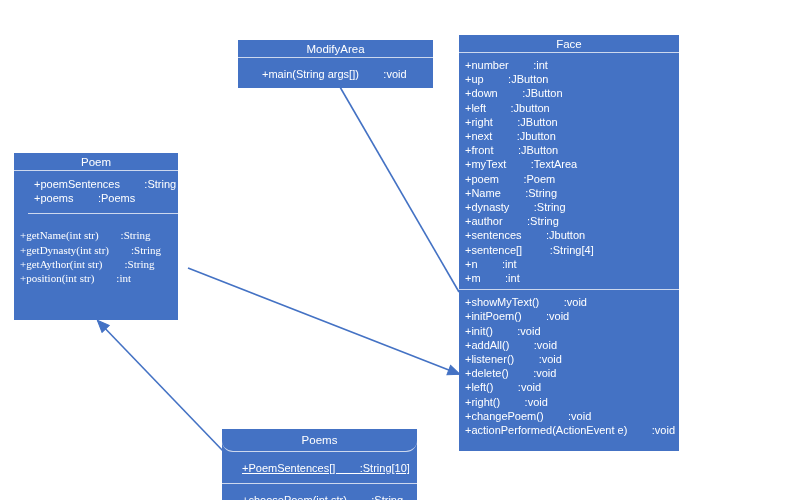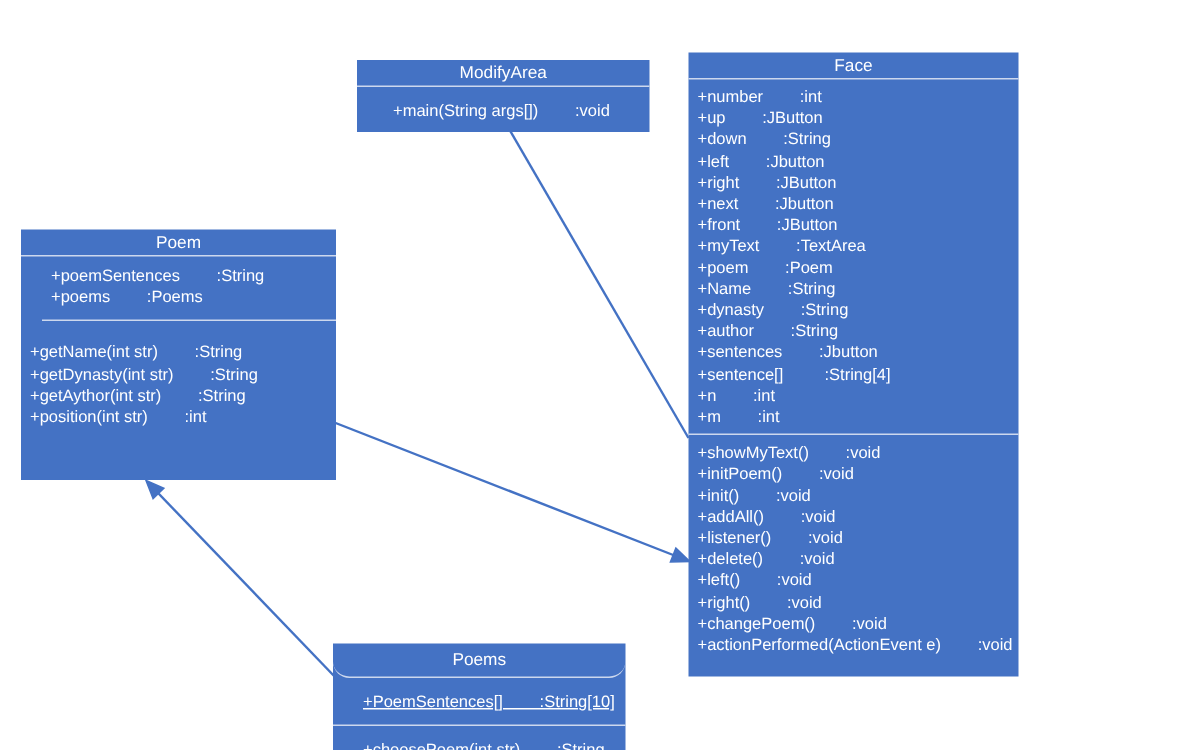--- a/index.html
+++ b/index.html
@@ -79,21 +79,21 @@
     <div class="uml-compartment last" style="padding-top:9px;">
       <div class="uml-row" style="padding-left:24px;">+main(String args[])        :void</div>
     </div>
   </div>
 
   <div class="uml-class" style="left:459px; top:35px; width:220px; height:416px;">
     <div class="uml-title">Face</div>
     <div class="uml-compartment" style="padding-top:5px; padding-bottom:4px;">
       <div class="uml-row">+number        :int</div>
       <div class="uml-row">+up        :JButton</div>
-      <div class="uml-row">+down        :String</div>
+      <div class="uml-row">+down        :JButton</div>
       <div class="uml-row">+left        :Jbutton</div>
       <div class="uml-row">+right        :JButton</div>
       <div class="uml-row">+next        :Jbutton</div>
       <div class="uml-row">+front        :JButton</div>
       <div class="uml-row">+myText        :TextArea</div>
       <div class="uml-row">+poem        :Poem</div>
       <div class="uml-row">+Name        :String</div>
       <div class="uml-row">+dynasty        :String</div>
       <div class="uml-row">+author        :String</div>
       <div class="uml-row">+sentences        :Jbutton</div>
@@ -108,27 +108,27 @@
       <div class="uml-row">+addAll()        :void</div>
       <div class="uml-row">+listener()        :void</div>
       <div class="uml-row">+delete()        :void</div>
       <div class="uml-row">+left()        :void</div>
       <div class="uml-row">+right()        :void</div>
       <div class="uml-row">+changePoem()        :void</div>
       <div class="uml-row">+actionPerformed(ActionEvent e)        :void</div>
     </div>
   </div>
 
-  <div class="uml-class" style="left:14px; top:153px; width:210px; height:167px;">
+  <div class="uml-class" style="left:14px; top:153px; width:164px; height:167px;">
     <div class="uml-title">Poem</div>
     <div class="uml-compartment" style="padding-top:6px; padding-bottom:8px;margin-left:14px;">
       <div class="uml-row">+poemSentences        :String</div>
       <div class="uml-row">+poems        :Poems</div>
     </div>
-    <div class="uml-compartment last" style="padding-top:14px;">
+    <div class="uml-compartment last" style="padding-top:14px;font-family:Liberation Serif, serif;">
       <div class="uml-row">+getName(int str)        :String</div>
       <div class="uml-row">+getDynasty(int str)        :String</div>
       <div class="uml-row">+getAythor(int str)        :String</div>
       <div class="uml-row">+position(int str)        :int</div>
     </div>
   </div>
 
   <div class="uml-class" style="left:222px; top:429px; width:195px; height:90px;">
     <div class="uml-title" style="height:23px; line-height:23px;border-radius:11px;">Poems</div>
     <div class="uml-compartment" style="padding-top:9px; padding-bottom:8px;">

